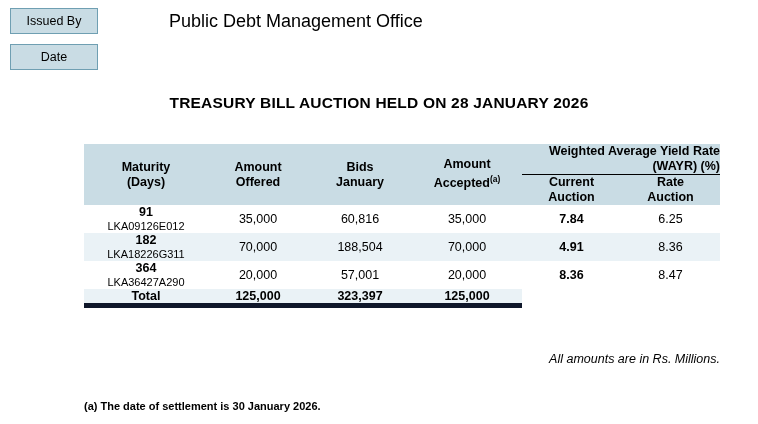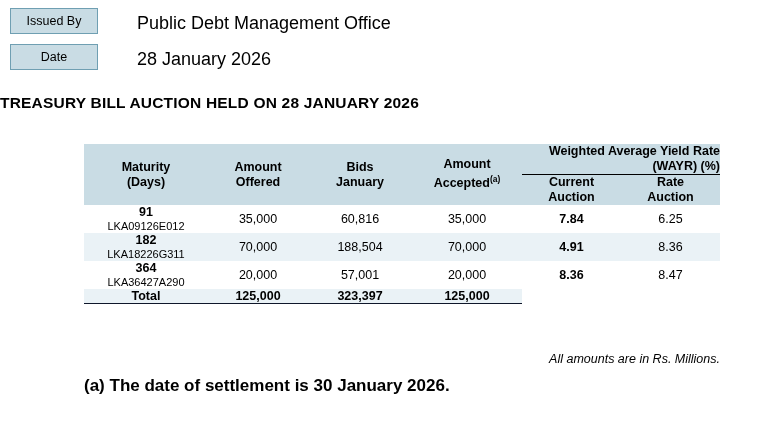--- a/index.html
+++ b/index.html
@@ -13,21 +13,22 @@
     font-family: "Liberation Sans", sans-serif;
     color: #000000;
     position: relative;
     overflow: hidden;
   }
 
   
   .meta-row {
     position: absolute;
     display: flex;
-    align-items: flex-end;
+    align-items: center;
+    gap: 32px;
   }
   .meta-label {
     width: 88px;
     height: 26px;
     background: #c9dce4;
     border: 1px solid #6f9fb2;
     display: flex;
     align-items: center;
     justify-content: center;
     font-size: 12.5px;
@@ -40,21 +41,21 @@
   }
   #meta-issued { left: 10px; top: 8px; }
   #meta-date   { left: 10px; top: 44px; }
 
   
   .doc-title {
     position: absolute;
     top: 94px;
     left: 0;
     width: 758px;
-    text-align: left;
+    text-align: center;
     font-size: 15.5px;
     font-weight: bold;
     letter-spacing: 0.2px;
   }
 
   
   .table-wrap {
     position: absolute;
     left: 84px;
     top: 144px;
@@ -124,56 +125,55 @@
   }
   .cell-num.bold {
     font-weight: bold;
   }
   .total-row td {
     background: #eaf2f6;
     font-weight: bold;
     font-size: 12.5px;
     text-align: center;
     padding: 5px 4px;
-    border-bottom: 1px solid #0f172a;
+    border-bottom: 5px solid #0f172a;
   }
   .total-row td.blank {
     background: #ffffff;
     border-bottom: none;
   }
 
   
   .amounts-note {
     position: absolute;
     left: 84px;
     top: 352px;
     width: 636px;
     text-align: right;
     font-style: italic;
     font-size: 12.5px;
   }
   .settlement-note {
     position: absolute;
     left: 84px;
-    top: 376px;
-    font-size: 17px;
+    top: 400px;
+    font-size: 11px;
     font-weight: bold;
   }
 </style>
 </head>
 <body>
 
 <div class="meta-row" id="meta-issued">
   <div class="meta-label">Issued By</div>
   <div class="meta-value">Public Debt Management Office</div>
 </div>
 
 <div class="meta-row" id="meta-date">
   <div class="meta-label">Date</div>
-  <div class="meta-value">28 January 2026</div>
 </div>
 
 <div class="doc-title">TREASURY BILL AUCTION HELD ON 28 JANUARY 2026</div>
 
 <div class="table-wrap">
   <table class="auction">
     <thead>
       <tr>
         <th class="hdr-cell" rowspan="2" style="width:124px;">
           <div>Maturity</div>

